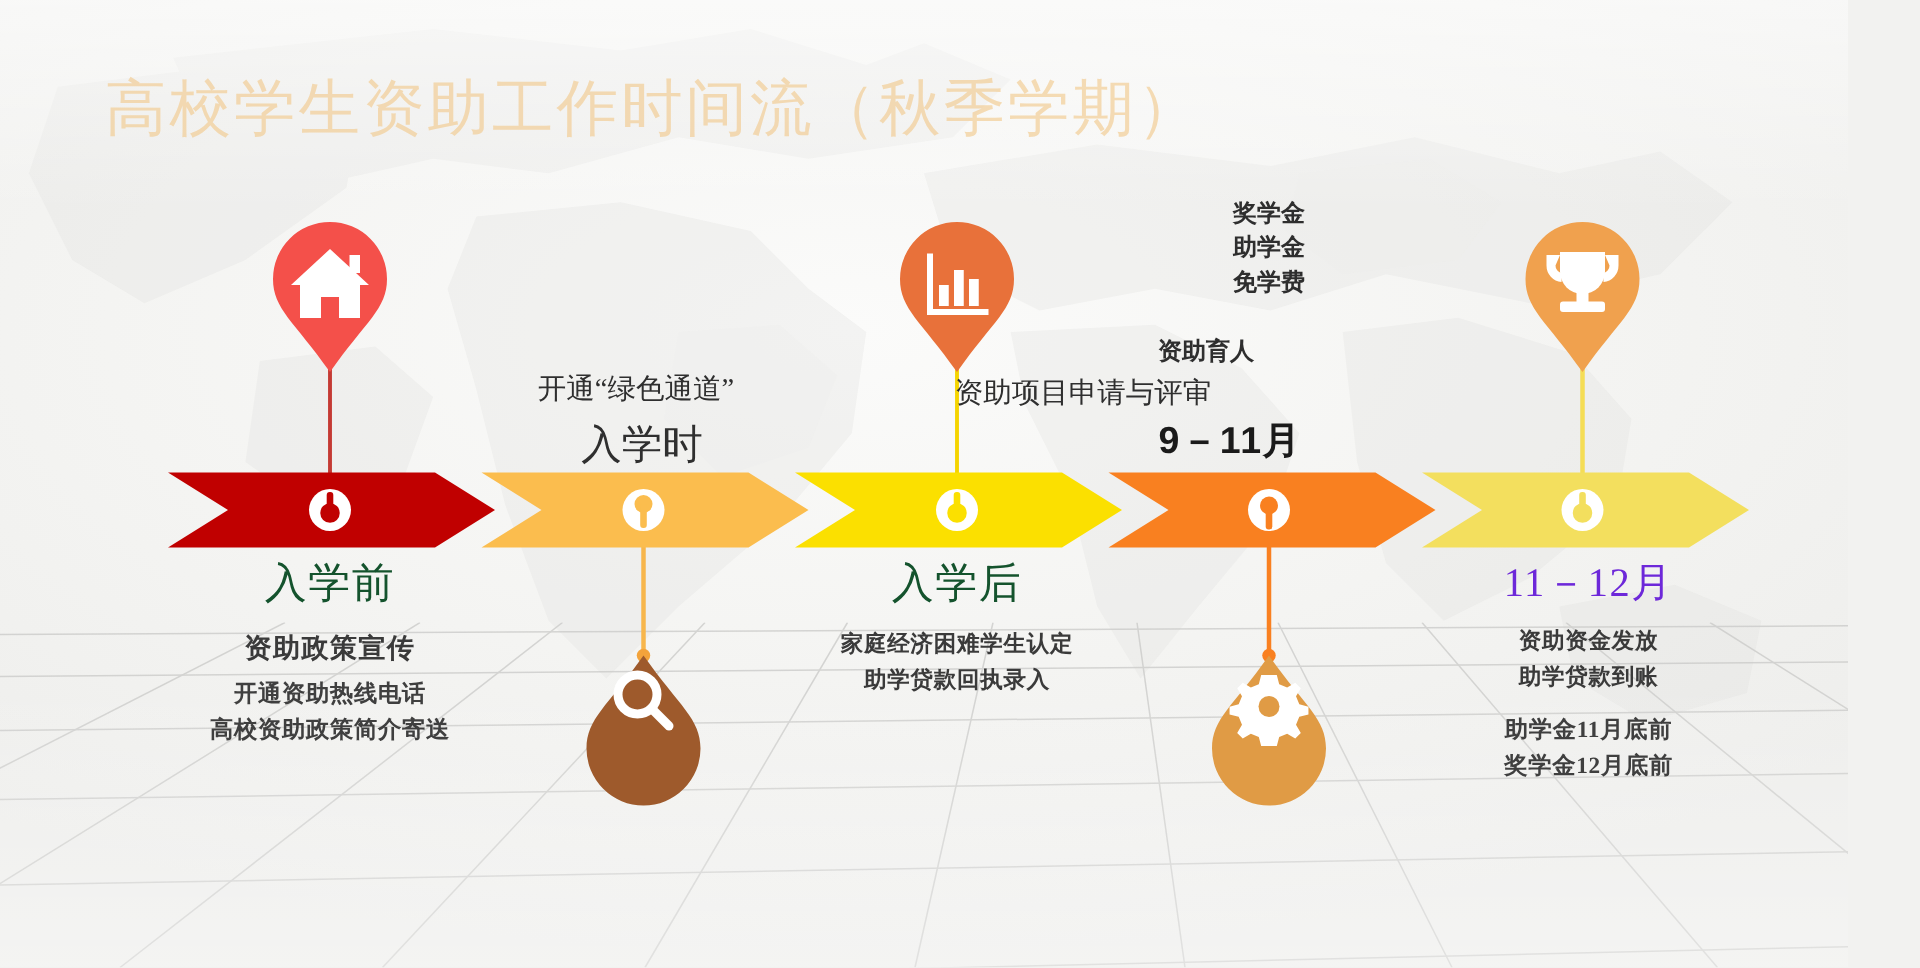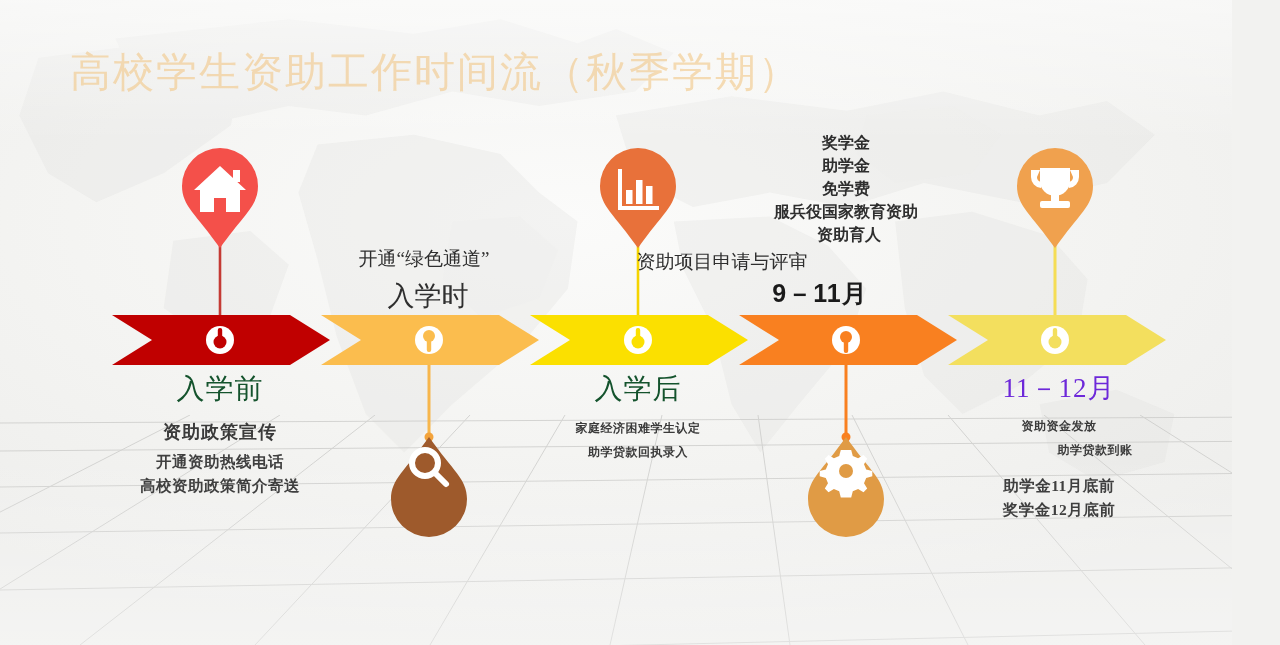--- a/index.html
+++ b/index.html
@@ -37,21 +37,21 @@
   #band{position:absolute;left:0;top:0;width:1280px;height:645px;}
 
   
   .txt{position:absolute;white-space:nowrap;color:#3b3b3b;}
   .t-above-sm{font-size:19px;color:#2f2f2f;}
   .t-above-lg{font-size:27px;color:#2f2f2f;}
   .t-stage{font-size:28px;color:#14532d;letter-spacing:1px;}
   .t-stage-gold{font-size:27px;color:#6d28d9;letter-spacing:1px;}
   .t-main{font-size:18px;font-weight:bold;color:#3a3a3a;letter-spacing:1px;font-family:Liberation Serif, serif;}
   .t-sub{font-size:15.5px;font-weight:bold;color:#3f3f3f;letter-spacing:.5px;}
-  .t-sub2{font-size:12px;font-weight:bold;color:#3a3a3a;letter-spacing:.5px;}
+  .t-sub2{font-size:15px;font-weight:bold;color:#3a3a3a;letter-spacing:.5px;}
   .t-month{font-size:25px;font-weight:bold;color:#1a1a1a;
     font-family:"Liberation Sans","DejaVu Sans",sans-serif;letter-spacing:1px;}
   .t-list{font-size:16px;font-weight:bold;color:#2e2e2e;line-height:23px;text-align:center;}
   .center{transform:translateX(-50%);}
   .tc{text-align:center;}
 </style>
 </head>
 <body>
 
 <div id="stage">
@@ -214,23 +214,22 @@
   <div class="txt t-above-lg center tc" style="left:428px;top:278px;">入学时</div>
 
   <div class="txt t-above-sm center tc" style="left:722px;top:249px;">资助项目申请与评审</div>
   <div class="txt t-stage center tc" style="left:638px;top:370px;">入学后</div>
   <div class="txt t-sub2 center tc" style="left:638px;top:420px;">家庭经济困难学生认定</div>
   <div class="txt t-sub2 center tc" style="left:638px;top:444px;">助学贷款回执录入</div>
 
   <div class="txt t-list center" style="left:846px;top:131px;">奖学金</div>
   <div class="txt t-list center" style="left:846px;top:154px;">助学金</div>
   <div class="txt t-list center" style="left:846px;top:177px;">免学费</div>
-  <div class="txt t-list center" style="left:846px;top:200px;">服兵役国家教育资助</div>
-  <div class="txt t-list center" style="left:849px;top:223px;">资助育人</div>
+  <div class="txt t-list center" style="left:804px;top:223px;">资助育人</div>
   <div class="txt t-month center tc" style="left:820px;top:277px;">9－11月</div>
 
   <div class="txt t-stage-gold center tc" style="left:1059px;top:370px;">11－12月</div>
   <div class="txt t-sub2 center tc" style="left:1059px;top:418px;">资助资金发放</div>
-  <div class="txt t-sub2 center tc" style="left:1095px;top:442px;">助学贷款到账</div>
+  <div class="txt t-sub2 center tc" style="left:1059px;top:442px;">助学贷款到账</div>
   <div class="txt t-sub center tc" style="left:1059px;top:476px;">助学金11月底前</div>
   <div class="txt t-sub center tc" style="left:1059px;top:500px;">奖学金12月底前</div>
 
 </div>
 
 </body></html>

